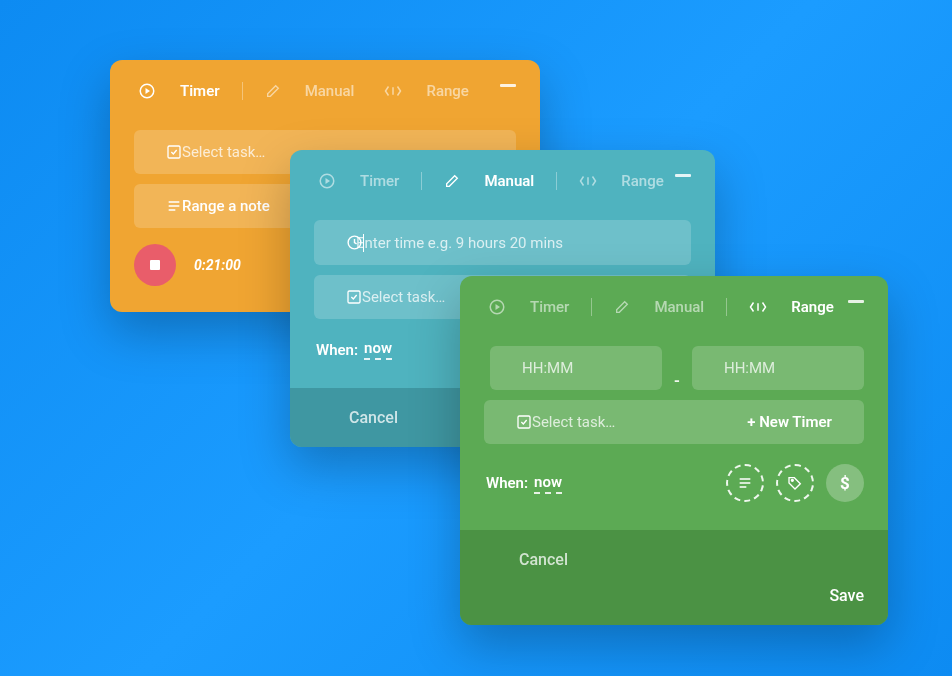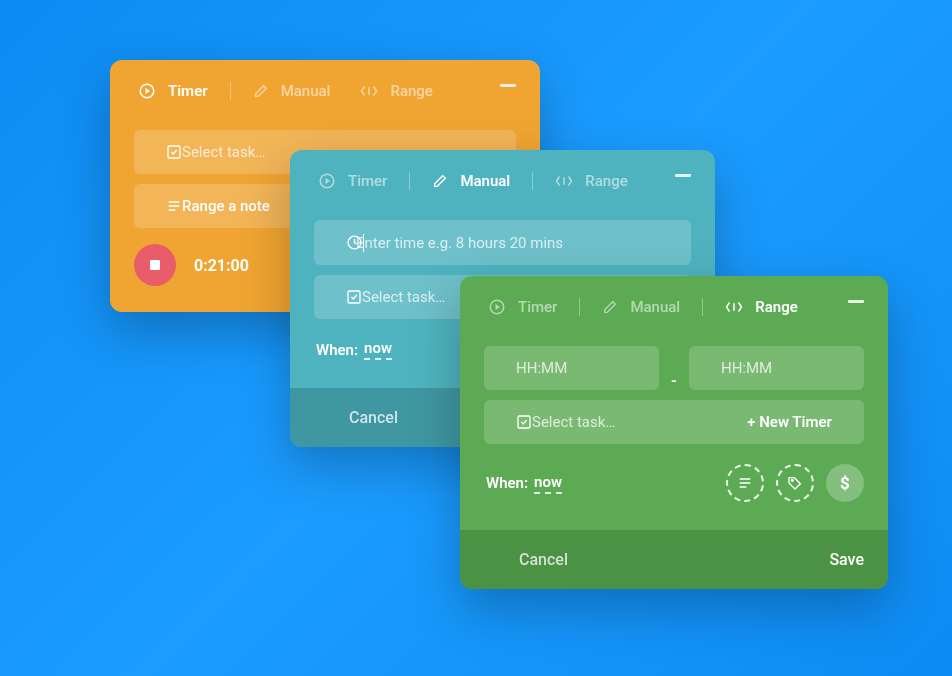--- a/index.html
+++ b/index.html
@@ -35,21 +35,21 @@
     background: #5caa54;
   }
   .tabs {
     display: flex;
     align-items: center;
     padding: 22px 24px 12px 24px;
   }
   .tab {
     display: flex;
     align-items: center;
-    gap: 12px;
+    gap: 24px;
     font-size: 15px;
     font-weight: 600;
     padding: 0 4px;
     cursor: pointer;
   }
   .tab.inactive { opacity: 0.55; font-weight: 500; }
   .tab-sep {
     width: 1px; height: 18px;
     background: rgba(255,255,255,0.35);
     margin: 0 18px;
@@ -115,43 +115,44 @@
   }
   .circ.dashed { border: 2px dashed rgba(255,255,255,0.9); }
   .circ.solid { background: rgba(255,255,255,0.25); }
   .footer {
     display: flex;
     padding: 20px 24px;
     font-size: 16px;
     font-weight: 500;
   }
   .footer .cancel { color: rgba(255,255,255,0.75); cursor: pointer; margin-left: 35px; }
-  .footer .save { margin-left: auto; color: #fff; cursor: pointer; }
+  .footer .save { margin-left: auto; color: #fff; cursor: pointer; margin-top: 36px; }
   .card-teal .footer { background: #3f97a2; }
   .card-green .footer { background: #4b9244; }
   .timer-row {
     display: flex;
     align-items: center;
     gap: 18px;
     padding: 16px 0 4px 0;
   }
   .stop-btn {
     width: 42px; height: 42px;
     border-radius: 50%;
     background: #e95d6a;
     display:flex; align-items:center; justify-content:center;
     cursor: pointer;
   }
   .stop-square { width: 10px; height:10px; background:#fff; border-radius:1px; }
-  .elapsed { font-size: 16px; font-weight: 700; }
+  .elapsed { font-size: 14px; font-weight: 700; font-style: italic; }
   .range-row {
     display: flex;
     align-items: flex-end;
     gap: 10px;
     margin-top: 10px;
+    margin-left: 6px;
   }
   .range-row .field { flex:1; min-width: 0; margin-top:0; }
   .range-sep { color: rgba(255,255,255,0.9); font-weight:600; padding: 0 2px; }
   svg { display:block; }
   .ico { flex-shrink: 0; }
 </style>
 </head>
 <body>
 
 <div class="card card-orange">
@@ -244,21 +245,21 @@
   </div>
   <div class="body">
     <div class="field">
       <span class="ico">
         <svg width="17" height="17" viewBox="0 0 24 24" fill="none" stroke="#fff" stroke-width="2">
             <circle cx="12" cy="12" r="9"></circle>
             <path d="M12 7v5l3 2"></path>
           </svg>
       </span>
       <span><span class="caret"></span></span>
-      <span class="placeholder" style="margin-left:-10px;">Enter time e.g. 8 hours 20 mins</span>
+      <span class="placeholder" style="margin-left:-10px;">Enter time e.g. 9 hours 20 mins</span>
     </div>
     <div class="field">
       <span class="ico">
         <svg width="16" height="16" viewBox="0 0 24 24" fill="none" stroke="#fff" stroke-width="2">
             <rect x="3" y="3" width="18" height="18" rx="2"></rect>
             <path d="M8 12l3 3 5-6"></path>
           </svg>
       </span>
       <span class="placeholder">Select task…</span>
     </div>

